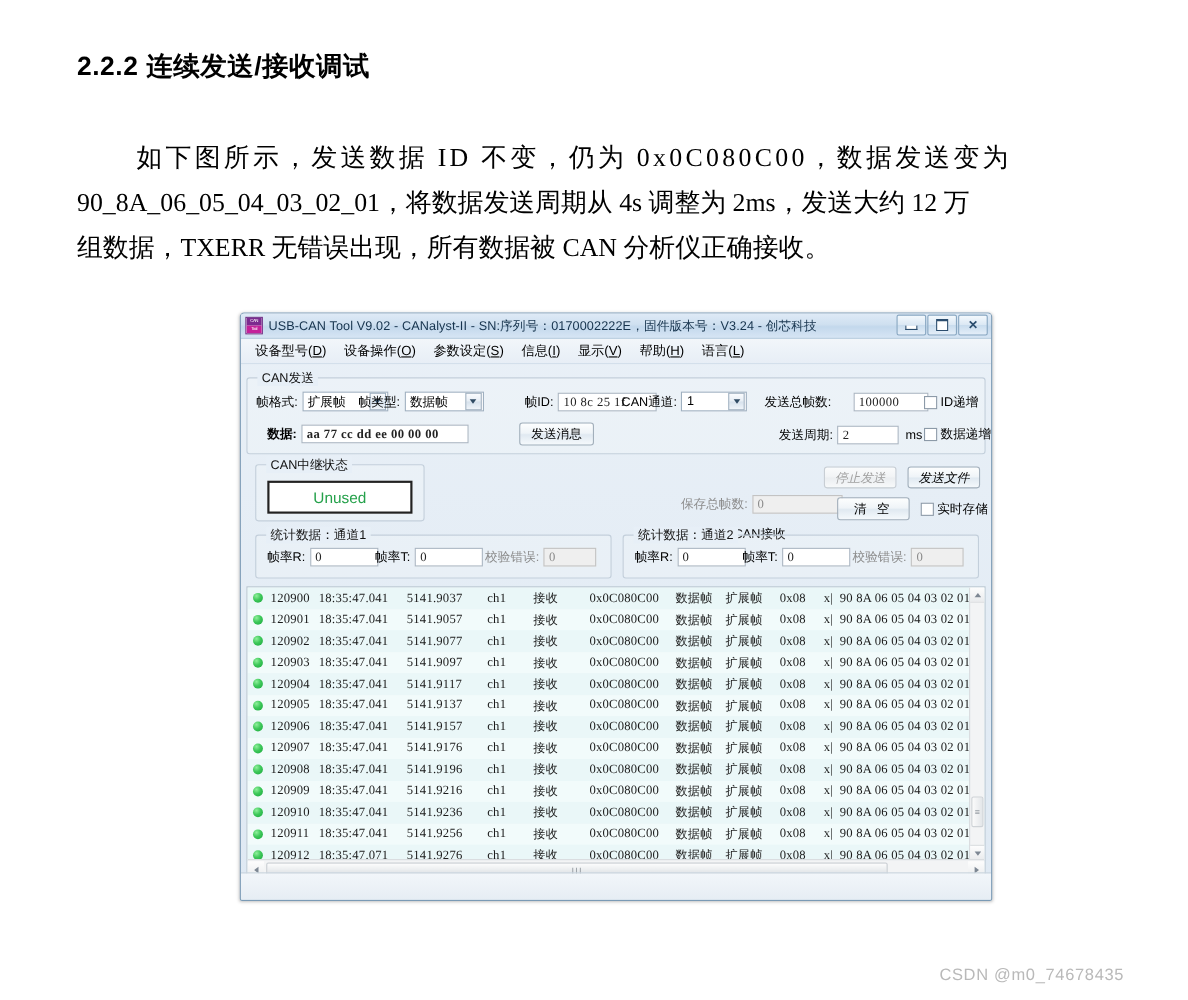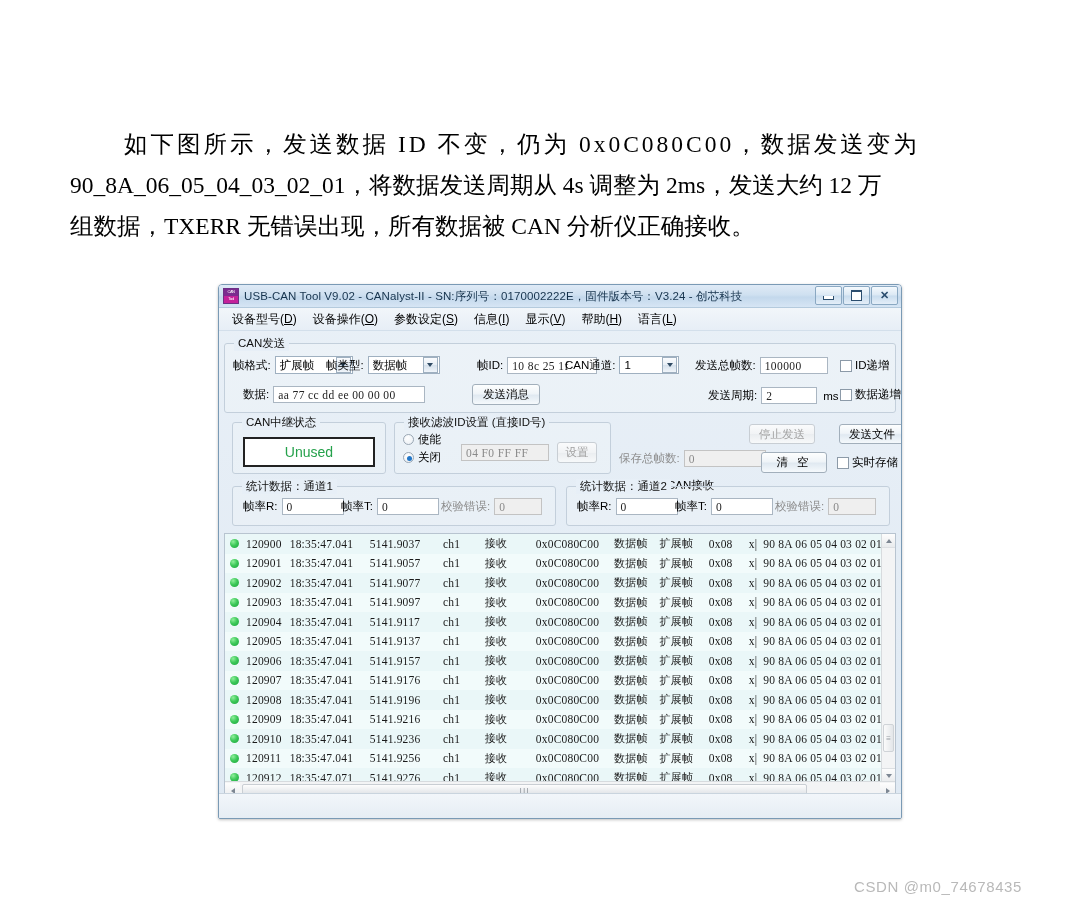--- a/index.html
+++ b/index.html
@@ -356,20 +356,21 @@
     height: 24px;
     border-top: 1px solid #c9d4de;
     background: linear-gradient(to bottom,#f2f6fa,#e6edf4);
   }
 </style>
 </head>
 <body>
 
 <div class="doc">
 
+  <div class="doc-heading">2.2.2  连续发送/接收调试</div>
 
   <div class="doc-para">
     <div style="white-space:nowrap;"><span class="indent"></span><span class="sp">如下图所示，发送数据 ID 不变，仍为 0x0C080C00，数据发送变为</span></div>
     <div style="white-space:nowrap;"><span>90_8A_06_05_04_03_02_01，将数据发送周期从 4s 调整为 2ms，发送大约 12 万</span></div>
     <div style="white-space:nowrap;"><span>组数据，TXERR 无错误出现，所有数据被 CAN 分析仪正确接收。</span></div>
   </div>
 
   <div class="app-window">
 
     <div class="titlebar">
@@ -436,31 +437,31 @@
           <div class="combo" style="width:60px; margin-left:4px;">
             <span>1</span>
             <span class="arrowbox">
                 <span class="caret"></span>
               </span>
           </div>
         </div>
 
         <div class="row" style="left:470px; top:13px;">
           <span class="lbl">发送总帧数:</span>
-          <span class="tbox" style="width:68px; margin-left:4px;">100000</span>
+          <span class="tbox" style="width:68px; margin-left:20px;">100000</span>
         </div>
 
         <div class="row" style="left:615px; top:14px;">
           <div class="cbx">
             <span class="box"></span>
             <span>ID递增</span>
           </div>
         </div>
 
-        <div class="row" style="left:18px; top:42px;">
+        <div class="row" style="left:18px; top:42px;font-weight:bold;">
           <span class="lbl">数据:</span>
           <span class="tbox" style="width:152px; margin-left:4px;">aa 77 cc dd ee 00 00 00</span>
         </div>
 
         <div class="row" style="left:203px; top:40px;padding-left:44px;">
           <div class="btn" style="width:68px;height:21px;">发送消息</div>
         </div>
 
         <div class="row" style="left:483px; top:43px;">
           <span class="lbl">发送周期:</span>
@@ -476,49 +477,36 @@
         </div>
       </div>
 
       <div style="position:relative; height:56px; margin-top:9px;">
 
         <div class="group" style="position:absolute;left:8px;top:0;width:152px;height:50px;">
           <div class="legend">CAN中继状态</div>
           <div class="unused-box" style="position:absolute;left:10px;top:14px;right:10px;">Unused</div>
         </div>
 
-        <div class="group" style="position:absolute;left:170px;top:0;width:215px;height:50px;">
-          <div class="legend">接收滤波ID设置 (直接ID号)</div>
-          <div style="position:absolute;left:8px;top:9px;" class="rdo">
-            <span class="circ"></span>
-            <span>使能</span>
-          </div>
-          <div style="position:absolute;left:8px;top:27px;" class="rdo">
-            <span class="circ sel"></span>
-            <span>关闭</span>
-          </div>
-          <span class="tbox disabled" style="position:absolute;left:66px;top:21px;width:88px;">04 F0 FF FF</span>
-          <div class="btn disabled" style="position:absolute;left:162px;top:19px;width:40px;height:21px;">设置</div>
-        </div>
 
         <div style="position:absolute;left:395px;top:4px;margin-top:24px;">
           <div style="display:flex;align-items:center;">
             <span class="lbl" style="color:#8c8c8c;">保存总帧数:</span>
             <span class="tbox disabled" style="width:82px;margin-left:4px;">0</span>
           </div>
           <div style="margin-top:11px;margin-left:10px;">
             <div class="cbx">
               <span class="box checked"></span>
               <span>打开CAN接收</span>
             </div>
           </div>
         </div>
 
         <div style="position:absolute;left:525px;top:2px;">
-          <div style="display:flex;gap:24px;">
+          <div style="display:flex;gap:10px;font-style:italic;">
             <div class="btn disabled" style="width:66px;height:20px;">停止发送</div>
             <div class="btn" style="width:66px;height:20px;">发送文件</div>
           </div>
           <div style="display:flex;gap:10px;align-items:center;margin-top:8px;">
             <div class="btn strong" style="width:66px;height:21px;margin-left:12px;">清 空</div>
             <div class="cbx">
               <span class="box"></span>
               <span>实时存储</span>
             </div>
           </div>

